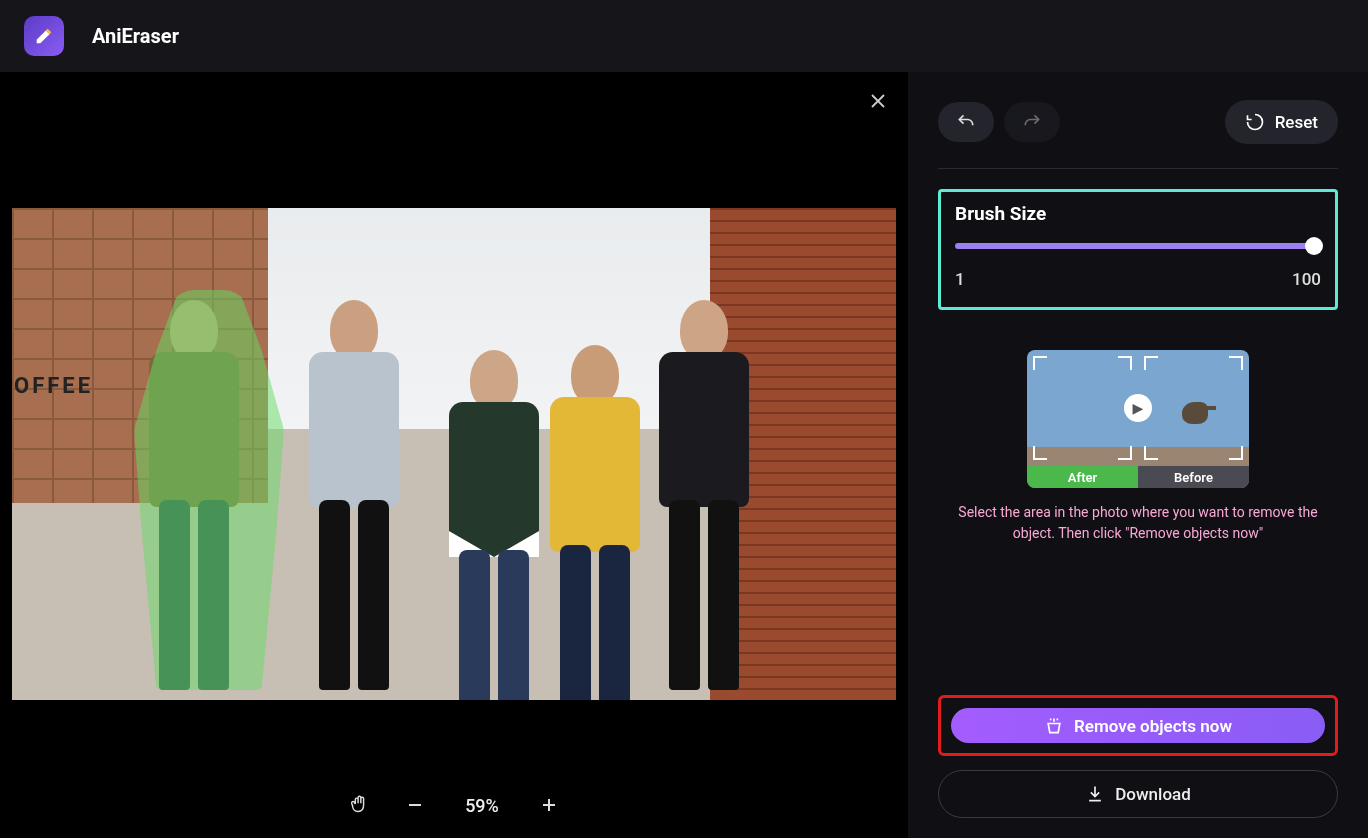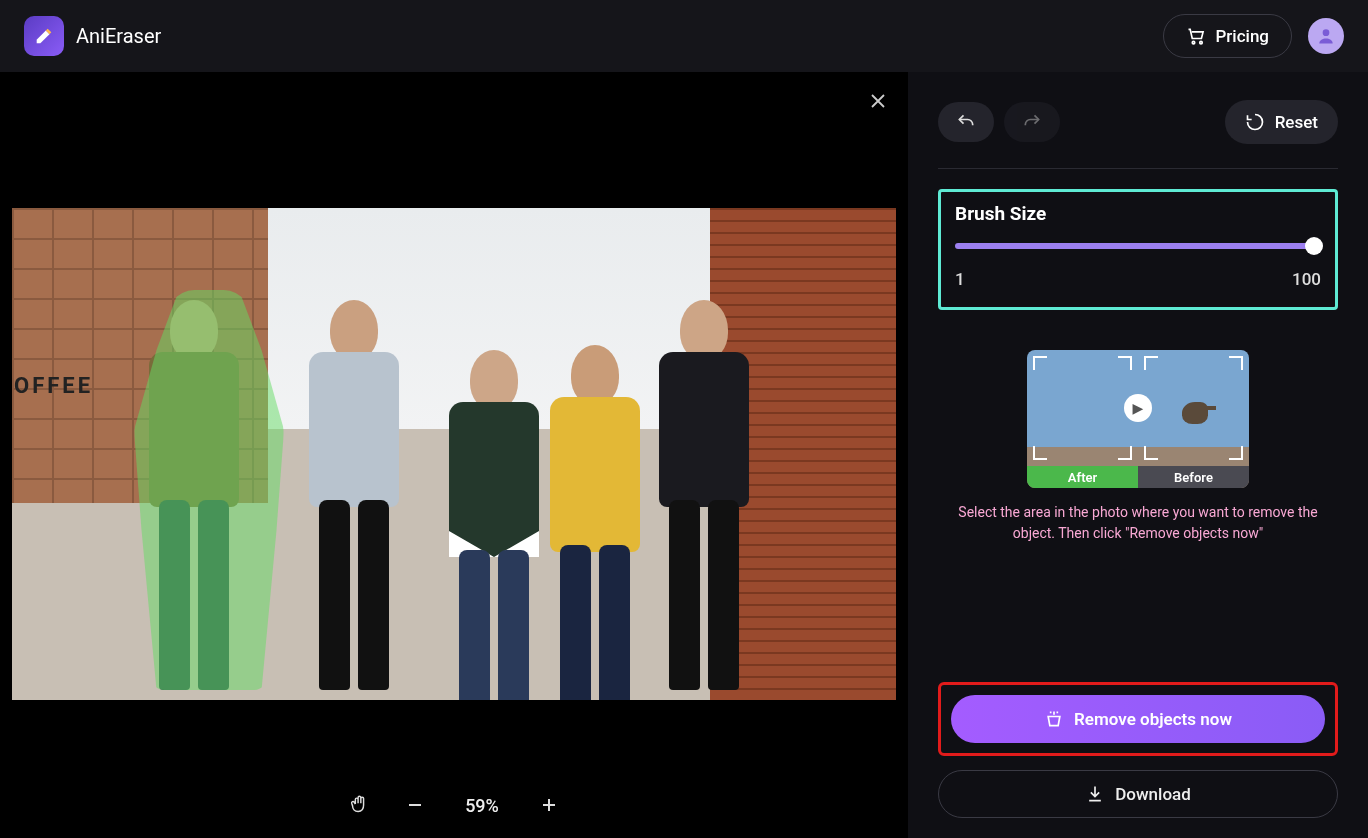--- a/index.html
+++ b/index.html
@@ -1,20 +1,20 @@
 <!DOCTYPE html>
 <html><head>
 <meta charset="utf-8">
 <style>
 * { margin: 0; padding: 0; box-sizing: border-box; font-family: -apple-system, BlinkMacSystemFont, "Segoe UI", Roboto, Arial, sans-serif; }
 body { background: #0f0f14; color: #fff; width: 1368px; height: 838px; overflow: hidden; }
 .header { height: 72px; background: #15151a; display: flex; align-items: center; padding: 0 24px; justify-content: space-between; }
 .logo-group { display: flex; align-items: center; gap: 12px; }
 .logo-icon { width: 40px; height: 40px; border-radius: 10px; background: linear-gradient(135deg,#5b3cc4 0%,#8a5cf6 100%); display: flex; align-items: center; justify-content: center; }
-.app-title { font-size: 20px; font-weight: 400; color: #fff; }
+.app-title { font-size: 20px; font-weight: 700; color: #fff; margin-left: 16px; }
 .header-right { display: flex; align-items: center; gap: 16px; }
 .pricing-btn { height: 44px; border: 1px solid #3a3a44; border-radius: 22px; background: transparent; color: #fff; font-size: 17px; font-weight: 500; display: flex; align-items: center; gap: 10px; padding: 0 22px; cursor: pointer; }
 .avatar { width: 36px; height: 36px; border-radius: 50%; background: #bba8f2; display: flex; align-items: center; justify-content: center; }
 .main { display: flex; height: 766px; }
 .canvas-area { width: 908px; height: 766px; background: #000; position: relative; display: flex; flex-direction: column; }
 .close-btn { position: absolute; top: 18px; right: 18px; width: 24px; height: 24px; background: transparent; border: none; color: #ccc; font-size: 20px; cursor: pointer; z-index: 5; }
 .canvas-viewport { flex: 1; position: relative; }
 .image-wrap { position: absolute; left: 12px; top: 136px; width: 884px; height: 492px; overflow: hidden; }
 .photo-scene { position: absolute; inset: 0; }
 .sky { position:absolute; top:0; left:0; width:100%; height:45%; background: linear-gradient(#e9ecee,#f2f3f4); }
@@ -60,51 +60,35 @@
 .corner-marks{position:absolute;inset:6px;}
 .cm{position:absolute;width:14px;height:14px;border:2px solid #fff;}
 .cm.tl{top:0;left:0;border-right:none;border-bottom:none;} .cm.tr{top:0;right:0;border-left:none;border-bottom:none;}
 .cm.bl{bottom:22px;left:0;border-right:none;border-top:none;} .cm.br{bottom:22px;right:0;border-left:none;border-top:none;}
 .preview-badge { position:absolute; bottom:0; left:0; width:100%; height:22px; display:flex; align-items:center; justify-content:center; font-size:13px; font-weight:600; color:#fff;}
 .before .preview-badge{background:#4a4a52;} .after .preview-badge{background:#4bb84b;}
 .arrow-circ{position:absolute;left:50%;top:42%;transform:translate(-50%,-50%);width:28px;height:28px;border-radius:50%;background:#fff;display:flex;align-items:center;justify-content:center;color:#555;font-size:14px;}
 .hint-text { font-size: 14px; color: #f9a8d4; text-align: center; line-height:1.5; max-width:400px;}
 .bottom-btns { display:flex; flex-direction:column; gap:14px; margin-top:20px; }
 .btn-wrap-highlight { border: 3px solid #e21b1b; border-radius: 6px; padding: 10px; }
-.primary-btn { width:100%; height:48px; border-radius:24px; background:linear-gradient(90deg,#a45cff,#8a5cf6); border:none; color:#fff; font-size:17px; font-weight:600; display:flex; align-items:center; justify-content:center; gap:10px; cursor:pointer;}
+.primary-btn { width:100%; height:35px; border-radius:24px; background:linear-gradient(90deg,#a45cff,#8a5cf6); border:none; color:#fff; font-size:17px; font-weight:600; display:flex; align-items:center; justify-content:center; gap:10px; cursor:pointer;}
 .download-btn { width:100%; height:48px; border-radius:24px; background:transparent; border:1px solid #3a3a44; color:#eee; font-size:17px; font-weight:500; display:flex; align-items:center; justify-content:center; gap:10px; cursor:pointer;}
 </style>
 </head>
 <body>
 
 <div class="header">
   <div class="logo-group">
     <div class="logo-icon">
       <svg width="22" height="22" viewBox="0 0 24 24" fill="none">
           <path d="M4 16 L14 6 L18 10 L8 20 L4 20 Z" fill="#fff"></path>
           <path d="M14 6 L18 10 L20 8 L16 4 Z" fill="#ffb84d"></path>
         </svg>
     </div>
     <div class="app-title">AniEraser</div>
-  </div>
-  <div class="header-right">
-    <button class="pricing-btn">
-      <svg width="20" height="20" viewBox="0 0 24 24" fill="none" stroke="#fff" stroke-width="2">
-          <circle cx="9" cy="20" r="1.5"></circle>
-          <circle cx="18" cy="20" r="1.5"></circle>
-          <path d="M3 4h2l2.5 11h11l2-8H7"></path>
-        </svg>
-      <span>Pricing</span>
-    </button>
-    <div class="avatar">
-      <svg width="20" height="20" viewBox="0 0 24 24" fill="#7a5cd6">
-          <circle cx="12" cy="8" r="4"></circle>
-          <path d="M4 21c0-4 4-6 8-6s8 2 8 6"></path>
-        </svg>
-    </div>
   </div>
 </div>
 
 <div class="main">
   <div class="canvas-area">
     <button class="close-btn">
       <svg width="16" height="16" viewBox="0 0 16 16" stroke="#ccc" stroke-width="1.8">
           <path d="M2 2 L14 14 M14 2 L2 14"></path>
         </svg>
     </button>

